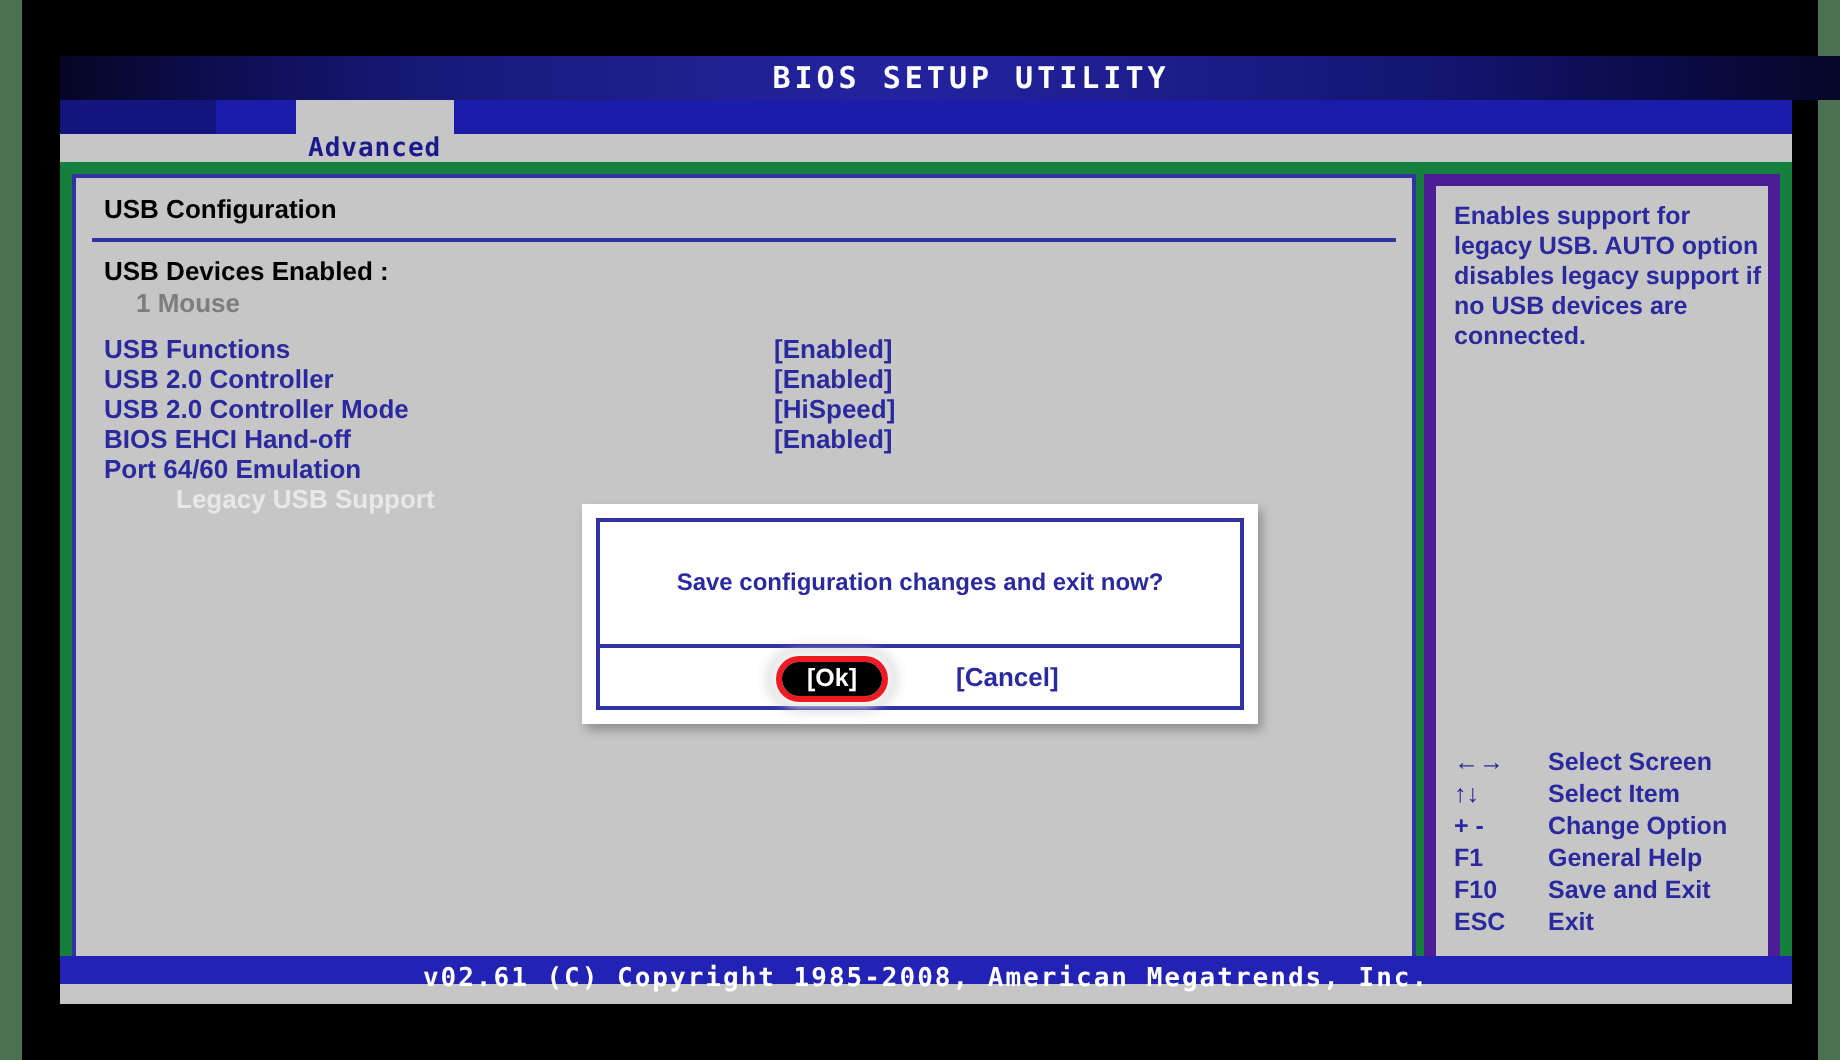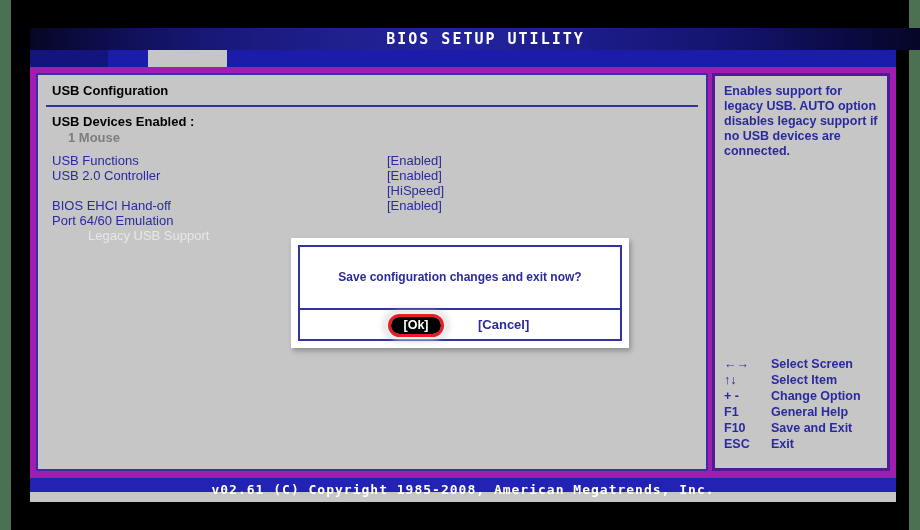--- a/index.html
+++ b/index.html
@@ -93,24 +93,24 @@
     font-weight: bold;
     line-height: 17px;
     letter-spacing: 0.5px;
     box-sizing: border-box;
   }
 
   
   #body-region {
     position: absolute;
     left: 0;
-    top: 39px;
+    top: 53px;
     width: 866px;
     height: 411px;
-    background: #a21caf;
+    background: #15803d;
   }
 
   
   #left-panel {
     position: absolute;
     left: 6px;
     top: 6px;
     width: 672px;
     height: 398px;
     border: 2px solid #3232a5;
@@ -153,21 +153,21 @@
     position: absolute;
     left: 14px;
     top: 78px;
     width: 640px;
   }
   .option-row {
     position: relative;
     height: 15px;
     line-height: 15px;
     font-size: 13px;
-    font-weight: normal;
+    font-weight: bold;
   }
   .option-label {
     position: absolute;
     left: 0;
     color: #2a2a9e;
     white-space: nowrap;
   }
   .option-value {
     position: absolute;
     left: 335px;
@@ -177,21 +177,21 @@
   .option-row.selected .option-label { color: #e8e8e8; margin-left: 36px; }
   .option-row.selected .option-value { color: #e8e8e8; }
 
   
   #right-panel {
     position: absolute;
     left: 682px;
     top: 6px;
     width: 178px;
     height: 398px;
-    border: 3px solid #4c1d95;
+    border: 6px solid #4c1d95;
     background: #c6c6c6;
     box-sizing: border-box;
   }
   #help-text {
     position: absolute;
     left: 9px;
     top: 8px;
     width: 158px;
     color: #2a2a9e;
     font-size: 12.5px;
@@ -356,20 +356,21 @@
         <div id="options-list">
           <div class="option-row">
             <span class="option-label">USB Functions</span>
             <span class="option-value">[Enabled]</span>
           </div>
           <div class="option-row">
             <span class="option-label">USB 2.0 Controller</span>
             <span class="option-value">[Enabled]</span>
           </div>
           <div class="option-row">
+            <span class="option-label">USB 2.0 Controller Mode</span>
             <span class="option-value">[HiSpeed]</span>
           </div>
           <div class="option-row">
             <span class="option-label">BIOS EHCI Hand-off</span>
             <span class="option-value">[Enabled]</span>
           </div>
           <div class="option-row">
             <span class="option-label">Port 64/60 Emulation</span>
             <span class="option-value"></span>
           </div>

